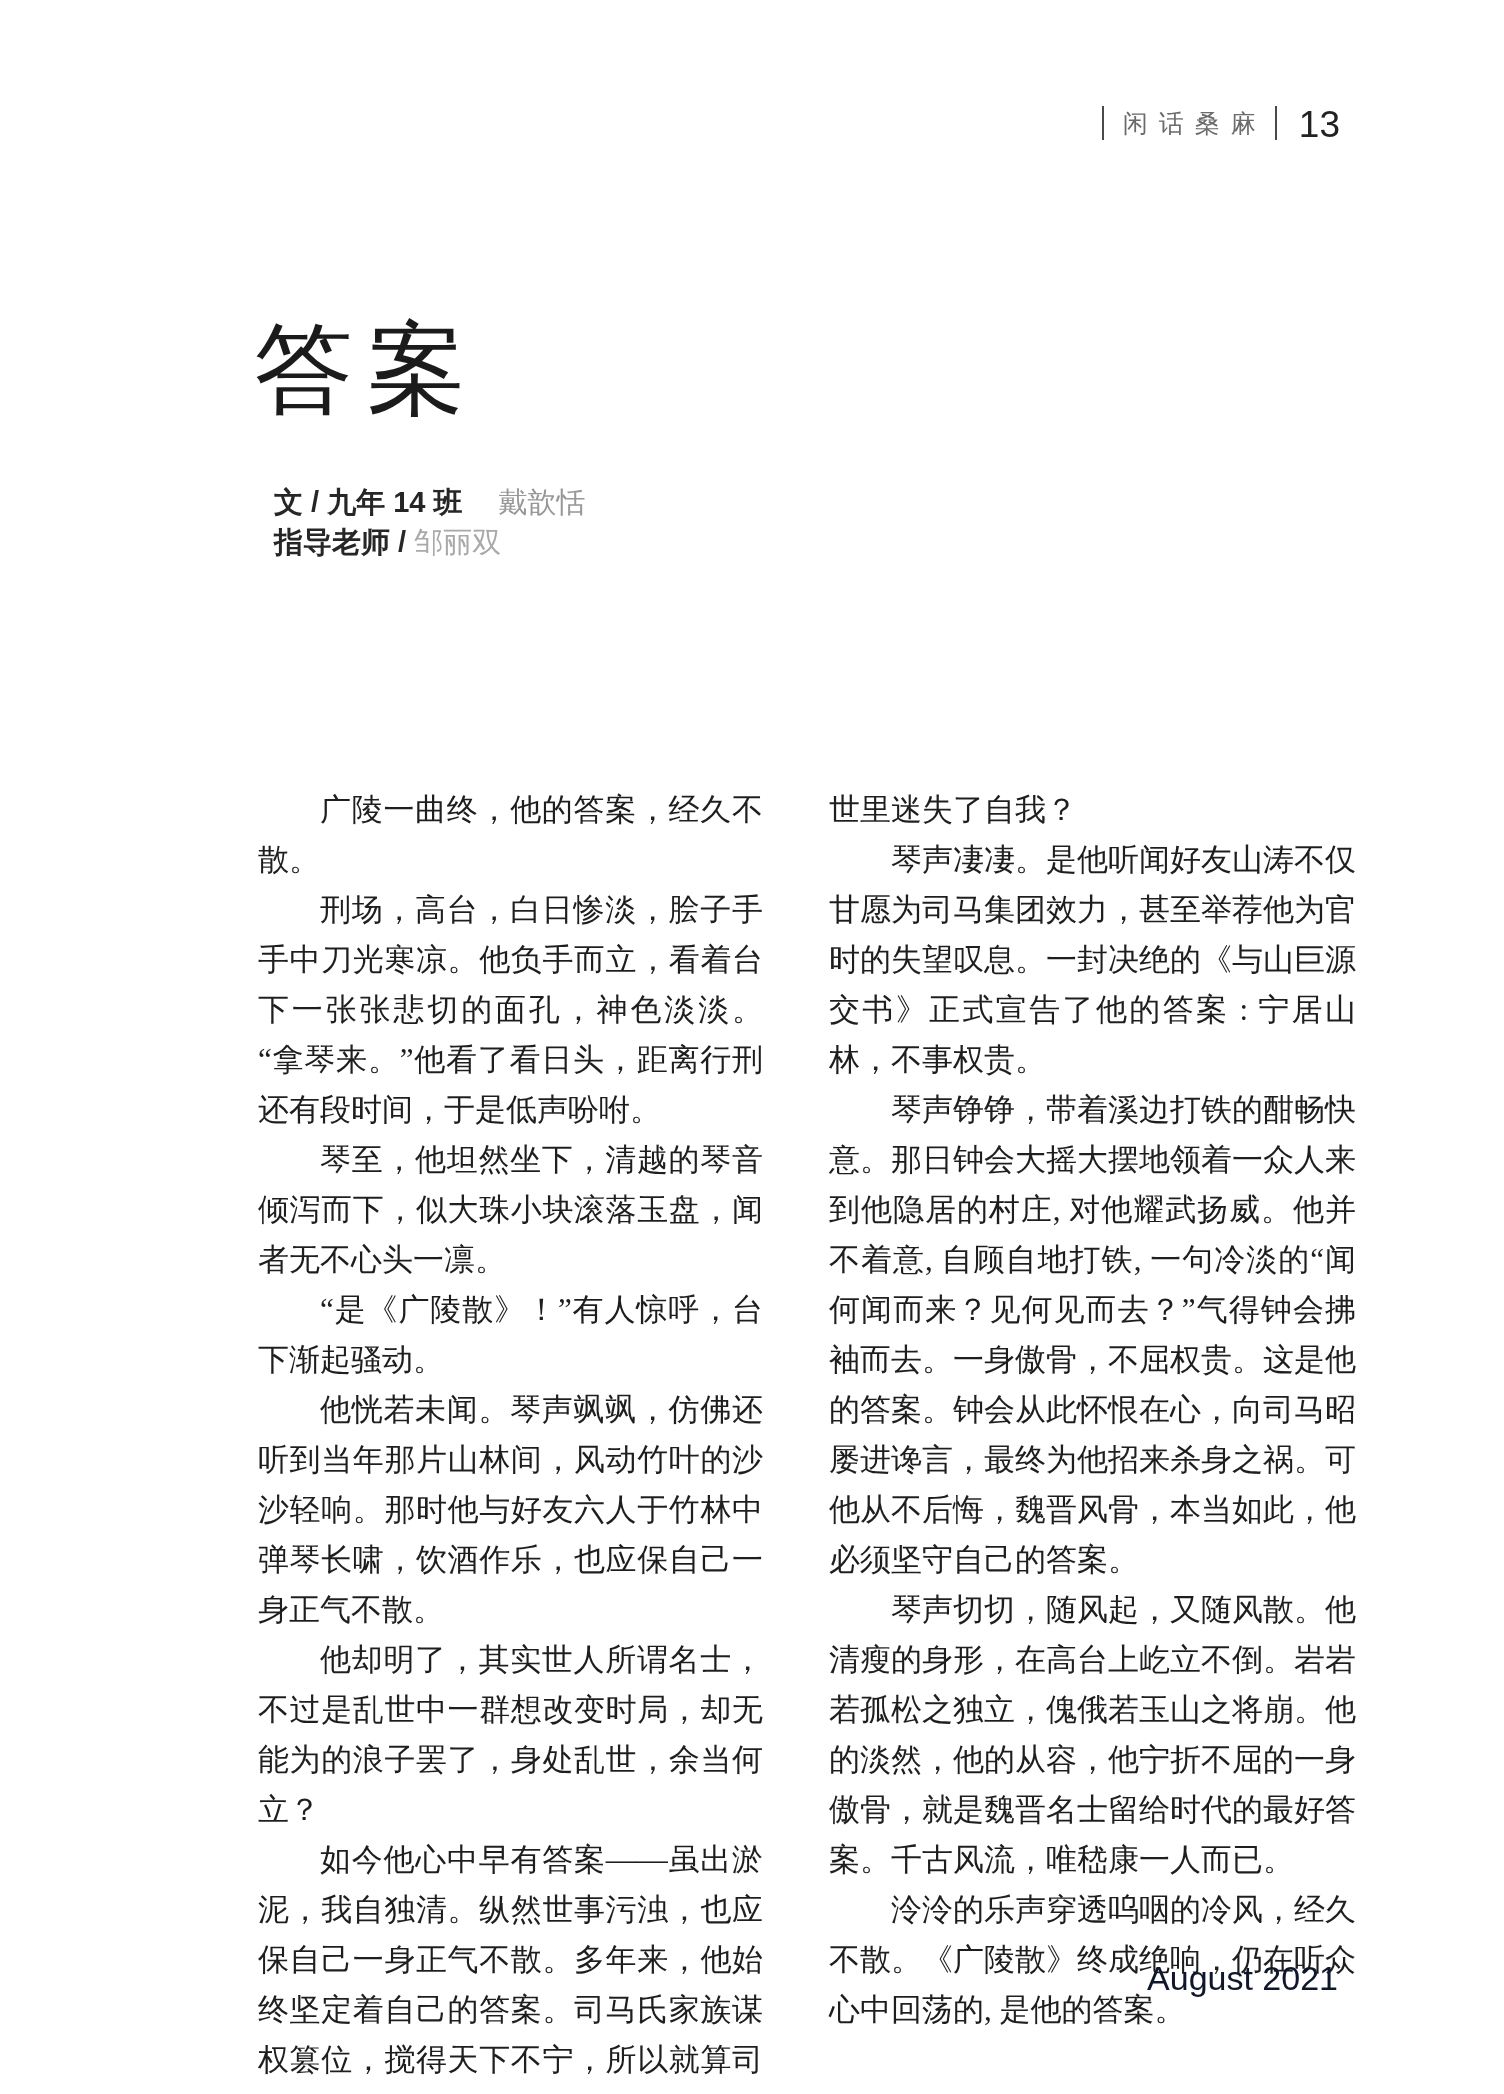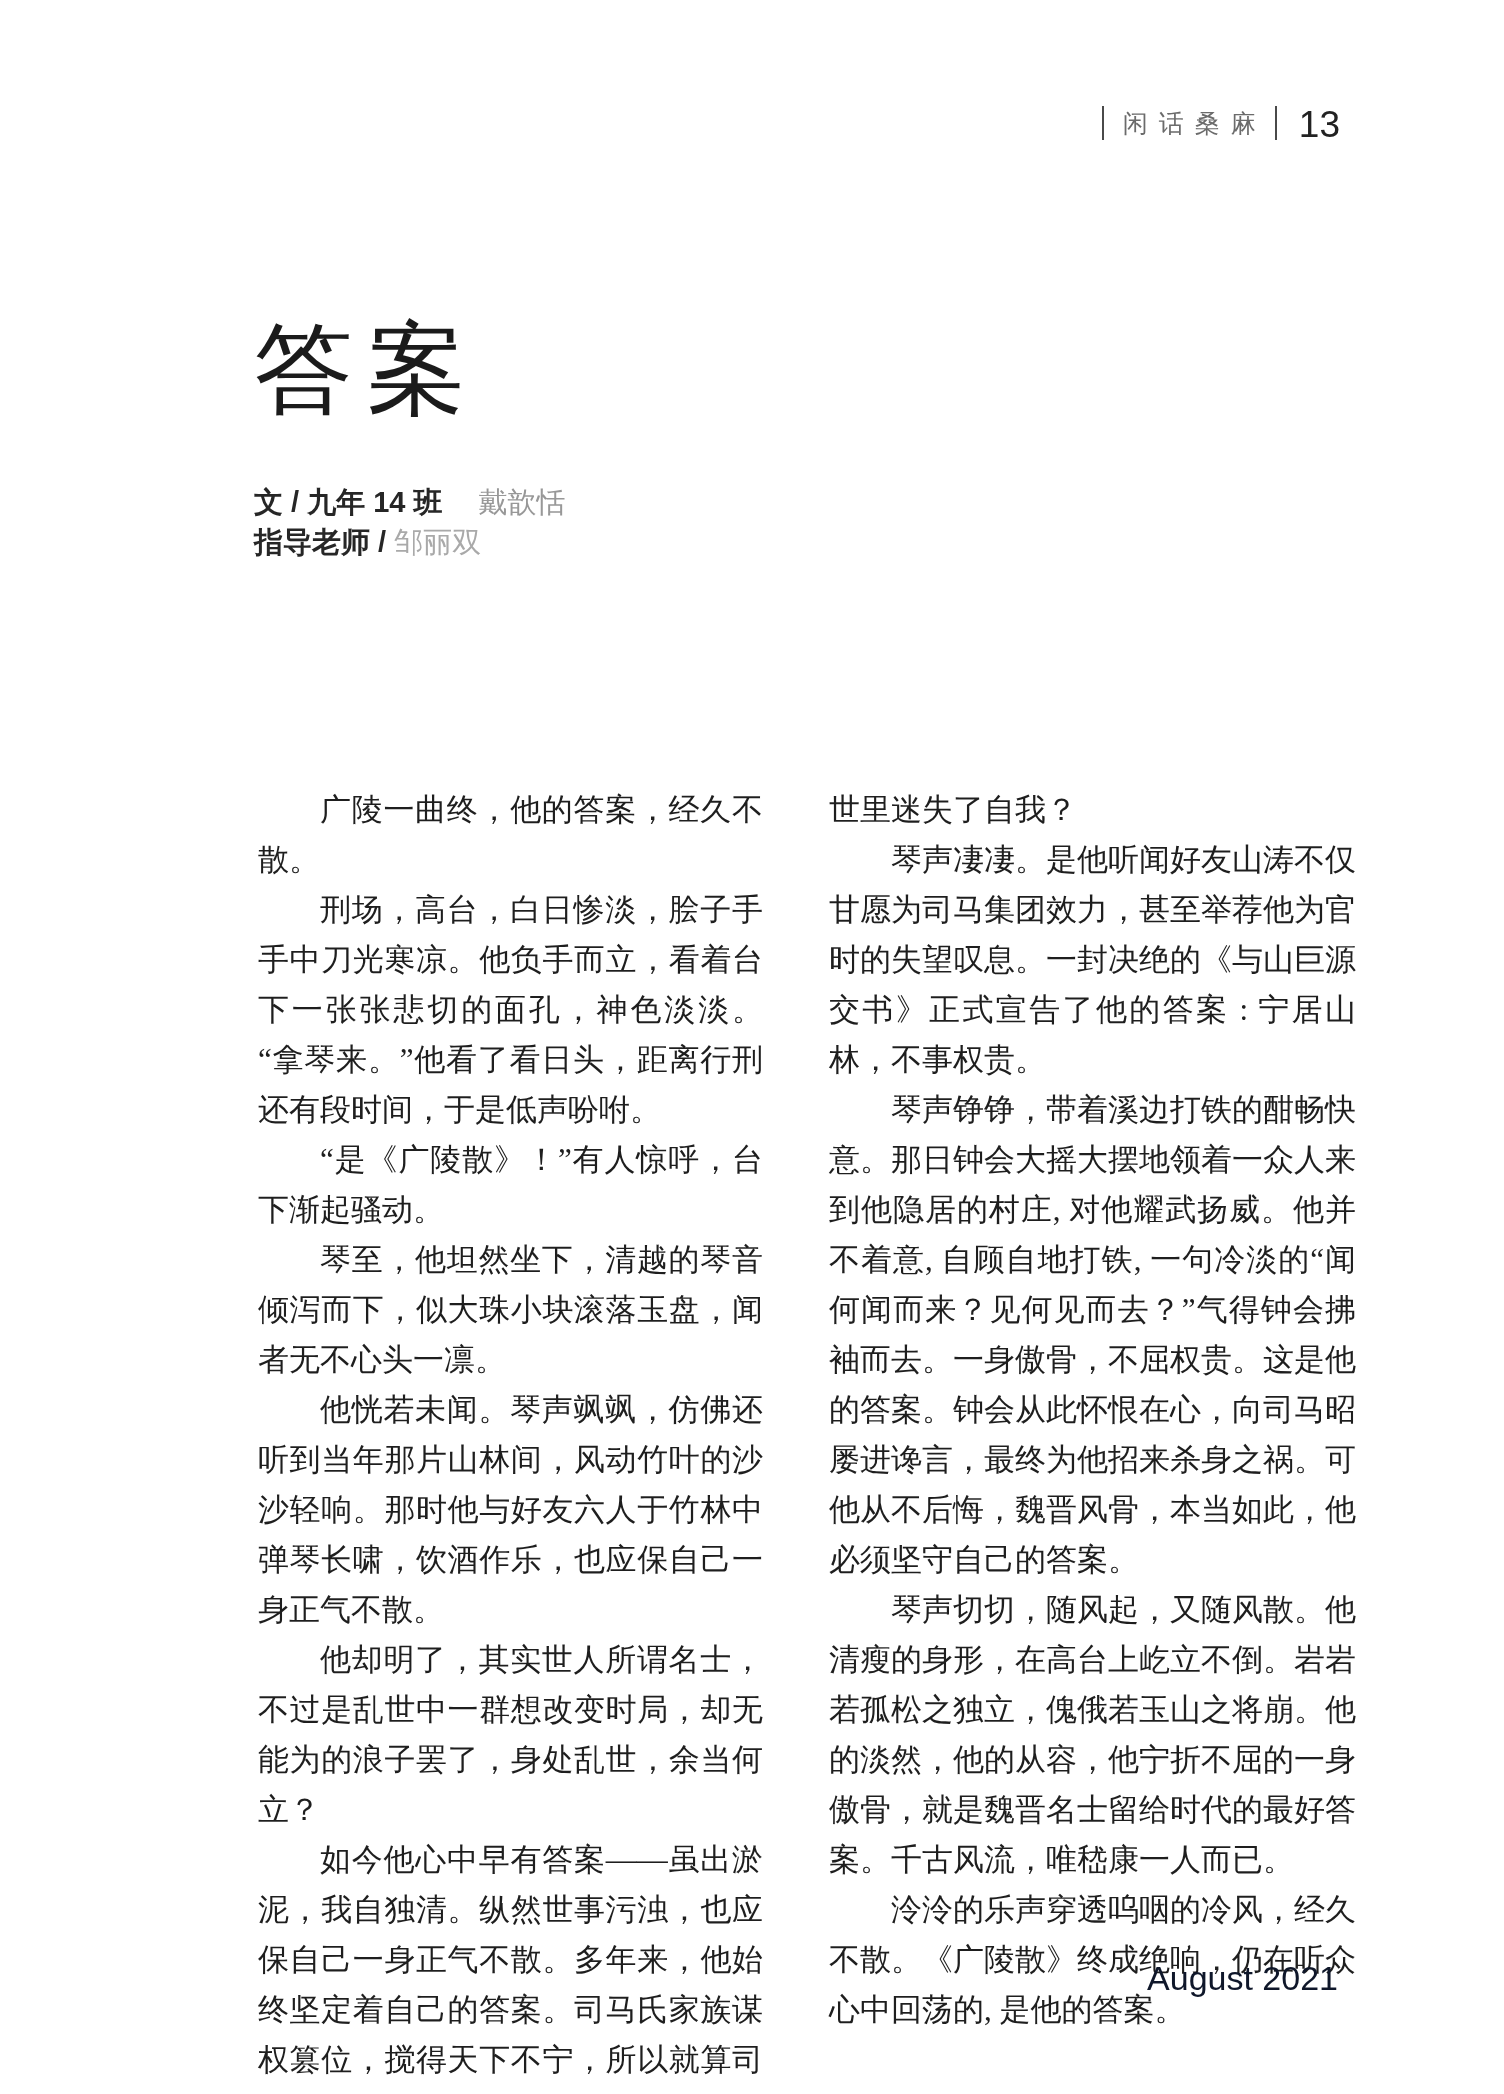--- a/index.html
+++ b/index.html
@@ -59,21 +59,21 @@
     font-size: 99px;
     line-height: 1.04;
     font-weight: 500;
     letter-spacing: 14px;
     color: #1b1b1b;
     font-family: Liberation Sans, sans-serif;
   }
   .byline {
     position: absolute;
     top: 487px;
-    left: 254px;
+    left: 274px;
     font-family: "Liberation Sans", "DejaVu Sans", sans-serif;
     font-size: 29px;
     line-height: 31px;
   }
   .byline-row { margin: 0 0 9px 0; }
   .byline-label {
     font-weight: 700;
     color: #262626;
   }
   .byline-name {
@@ -143,22 +143,22 @@
     <div class="byline-row">
       <span class="byline-label">指导老师 /</span>
       <span class="byline-name teacher">邹丽双</span>
     </div>
   </div>
 
   <main class="columns">
     <div class="col col-left">
       <p>广陵一曲终，他的答案，经久不散。</p>
       <p>刑场，高台，白日惨淡，脍子手手中刀光寒凉。他负手而立，看着台下一张张悲切的面孔，神色淡淡。“拿琴来。”他看了看日头，距离行刑还有段时间，于是低声吩咐。</p>
+      <p>琴至，他坦然坐下，清越的琴音倾泻而下，似大珠小块滚落玉盘，闻者无不心头一凛。</p>
       <p>“是《广陵散》！”有人惊呼，台下渐起骚动。</p>
-      <p>琴至，他坦然坐下，清越的琴音倾泻而下，似大珠小块滚落玉盘，闻者无不心头一凛。</p>
       <p>他恍若未闻。琴声飒飒，仿佛还听到当年那片山林间，风动竹叶的沙沙轻响。那时他与好友六人于竹林中弹琴长啸，饮酒作乐，也应保自己一身正气不散。</p>
       <p>他却明了，其实世人所谓名士，不过是乱世中一群想改变时局，却无能为的浪子罢了，身处乱世，余当何立？</p>
       <p>如今他心中早有答案——虽出淤泥，我自独清。纵然世事污浊，也应保自己一身正气不散。多年来，他始终坚定着自己的答案。司马氏家族谋权篡位，搅得天下不宁，所以就算司马昭再三拉拢，他也从不点头。只不知其余六人是否也已经找到自己的答案？又或者早在俗</p>
     </div>
     <div class="col col-right">
       <p class="no-indent">世里迷失了自我？</p>
       <p>琴声凄凄。是他听闻好友山涛不仅甘愿为司马集团效力，甚至举荐他为官时的失望叹息。一封决绝的《与山巨源交书》正式宣告了他的答案 : 宁居山林，不事权贵。</p>
       <p>琴声铮铮，带着溪边打铁的酣畅快意。那日钟会大摇大摆地领着一众人来到他隐居的村庄, 对他耀武扬威。他并不着意, 自顾自地打铁, 一句冷淡的“闻何闻而来？见何见而去？”气得钟会拂袖而去。一身傲骨，不屈权贵。这是他的答案。钟会从此怀恨在心，向司马昭屡进谗言，最终为他招来杀身之祸。可他从不后悔，魏晋风骨，本当如此，他必须坚守自己的答案。</p>
       <p>琴声切切，随风起，又随风散。他清瘦的身形，在高台上屹立不倒。岩岩若孤松之独立，傀俄若玉山之将崩。他的淡然，他的从容，他宁折不屈的一身傲骨，就是魏晋名士留给时代的最好答案。千古风流，唯嵇康一人而已。</p>
       <p>泠泠的乐声穿透呜咽的冷风，经久不散。《广陵散》终成绝响，仍在听众心中回荡的, 是他的答案。</p>

